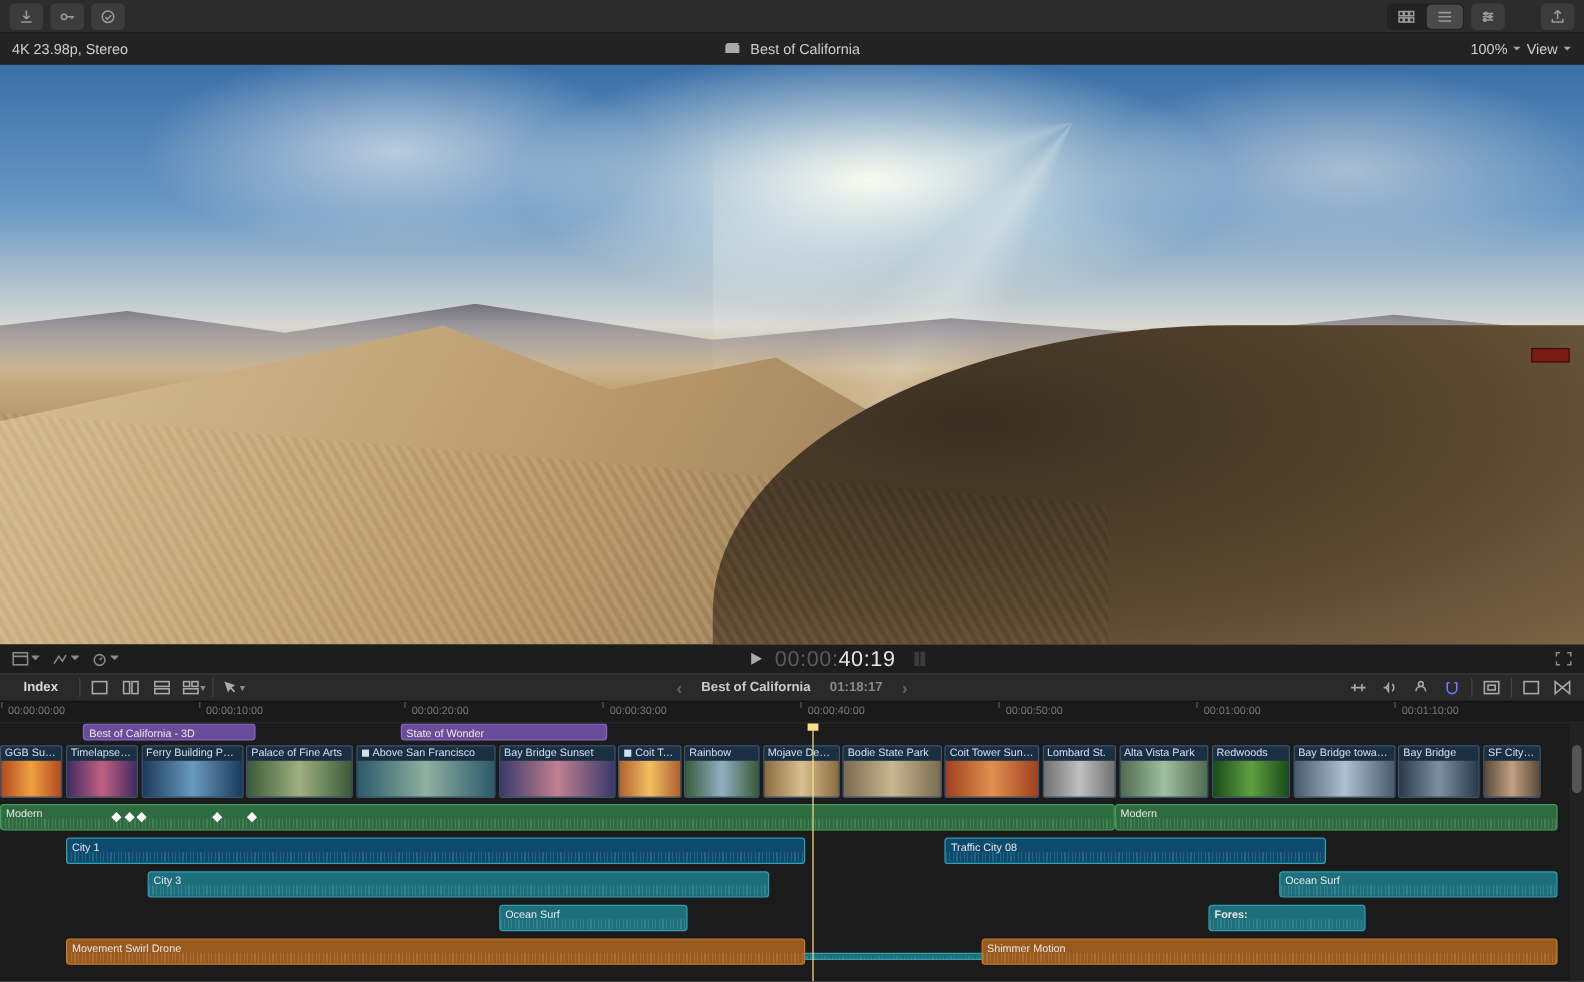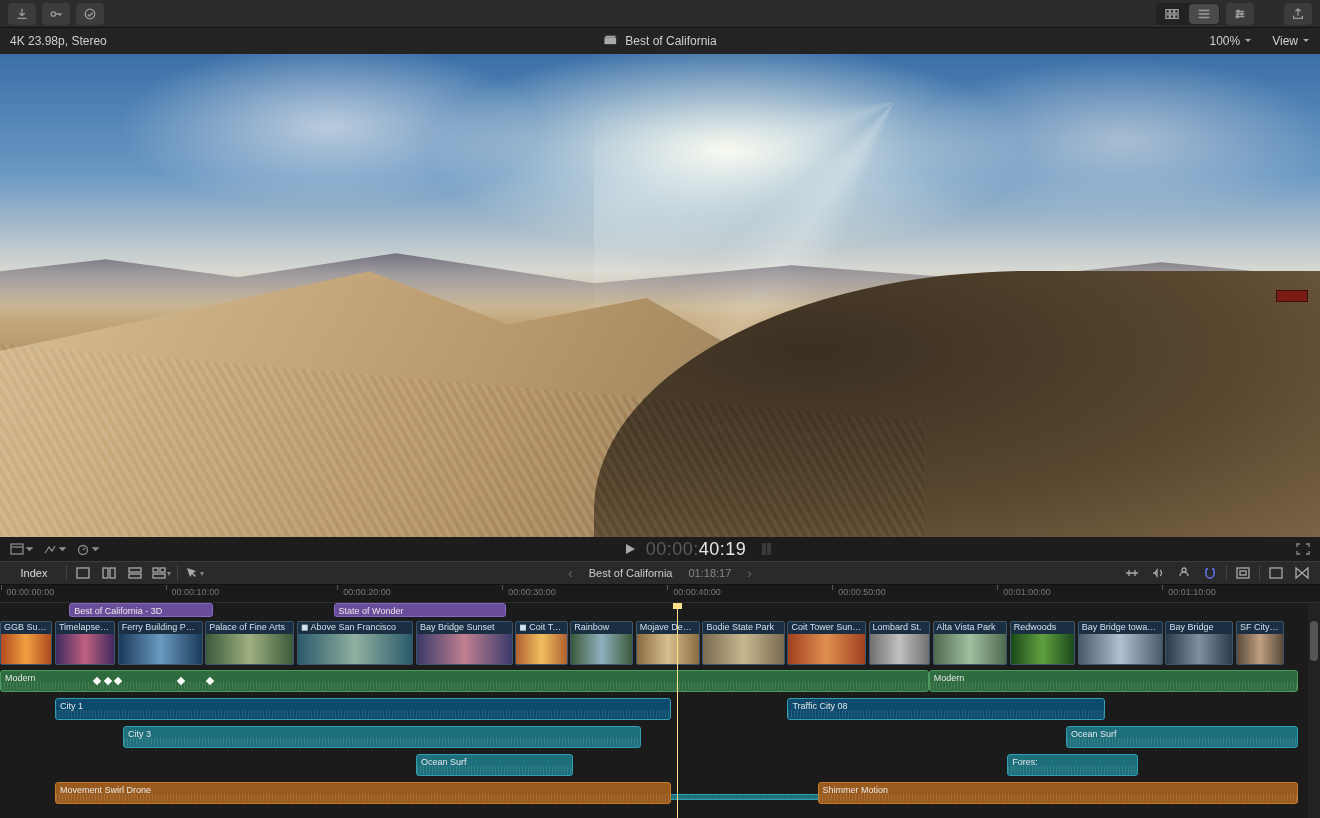--- a/index.html
+++ b/index.html
@@ -10,21 +10,21 @@
   .tb-btn svg{width:14px;height:14px;fill:none;stroke:#9a9a9a;stroke-width:1.5;}
   .top-toolbar .spacer{flex:1;}
   .tb-group{display:flex;gap:2px;background:#222;border-radius:4px;padding:1px;}
   .tb-group .tb-btn{background:transparent;width:30px;height:20px;}
   .tb-group .tb-btn.sel{background:#4a4a4a;}
   
   .info-bar{height:26px;background:#232323;display:flex;align-items:center;padding:0 10px;color:#d0d0d0;font-size:12px;}
   .info-bar .spacer{flex:1;}
   .info-bar .center{position:absolute;left:50%;transform:translateX(-50%);display:flex;align-items:center;gap:8px;}
   .info-bar .center svg{width:14px;height:10px;fill:#aaa;}
-  .info-bar .right{display:flex;align-items:center;gap:20px;}
+  .info-bar .right{display:flex;align-items:center;gap:4px;}
   .info-bar .dd{display:flex;align-items:center;gap:4px;}
   .info-bar .dd svg{width:8px;height:8px;fill:#aaa;}
   
   .viewer{height:483px;position:relative;overflow:hidden;background:linear-gradient(to bottom,#3a6fa7 0%, #6b99c4 25%, #d8d9d2 45%, #c4a87c 55%, #a4835c 70%, #7e6647 100%);}
   
   .sky-clouds{position:absolute;inset:0;background:
      radial-gradient(ellipse 500px 180px at 55% 20%, rgba(255,255,240,.95) 0%, rgba(255,255,240,0) 60%),
      radial-gradient(ellipse 300px 120px at 25% 15%, rgba(210,220,230,.8) 0%, rgba(210,220,230,0) 70%),
      radial-gradient(ellipse 300px 120px at 85% 18%, rgba(200,210,220,.7) 0%, rgba(200,210,220,0) 70%);}
   .sunrays{position:absolute;left:45%;top:10%;width:600px;height:400px;background:conic-gradient(from 200deg at 50% 0%, rgba(255,255,230,0) 0deg, rgba(255,255,230,.25) 15deg, rgba(255,255,230,0) 30deg, rgba(255,255,230,.2) 50deg, rgba(255,255,230,0) 70deg);mix-blend-mode:screen;}
@@ -213,21 +213,21 @@
   <span style="display:flex;gap:1px;align-items:flex-end;margin-left:6px;">
     <span style="width:4px;height:12px;background:#3a3a3a;"></span>
       <span style="width:4px;height:12px;background:#3a3a3a;"></span>
   </span>
   <div class="spacer"></div>
   <div class="mini"><svg viewBox="0 0 14 12">
         <path d="M1 4V1h3M13 4V1h-3M1 8v3h3M13 8v3h-3"></path>
       </svg></div>
 </div>
 
-<div class="tl-header" style="position:relative;">
+<div class="tl-header" style="position:relative;font-weight:bold;">
   <span class="idx">Index</span>
   <span class="sep"></span>
   <div class="ico">
       <svg viewBox="0 0 16 14">
         <rect x="2" y="2" width="12" height="10"></rect>
       </svg>
     </div>
   <div class="ico">
       <svg viewBox="0 0 16 14">
         <rect x="2" y="2" width="5" height="10"></rect>
@@ -406,21 +406,21 @@
       <div class="clip aclip" style="left: 4.2%; width: 47.1%;">City 1</div>
       <div class="clip aclip" style="left: 60.2%; width: 24.3%;">Traffic City 08</div>
     </div>
   <div class="lane lane-teal2" id="lane-teal2">
       <div class="clip aclip" style="left: 9.4%; width: 39.6%;">City 3</div>
       <div class="clip aclip" style="left: 81.5%; width: 17.7%;">Ocean Surf</div>
     </div>
   <div class="lane lane-teal3" id="lane-teal3">
       <div class="clip aclip" style="left: 31.8%; width: 12%;">Ocean Surf</div>
       <div class="clip aclip" style="left: 45.3%; width: 18.6%; margin-top: 40px;">Wind 2</div>
-      <div class="clip aclip" style="left: 77%; width: 10%;">Fores:</div>
+      <div class="clip aclip" style="left: 77%; width: 10%; font-weight: bold;">Fores:</div>
     </div>
   <div class="lane lane-orange" id="lane-orange">
       <div class="clip aclip" style="left: 4.2%; width: 47.1%;">Movement Swirl Drone</div>
       <div class="clip aclip" style="left: 62.5%; width: 36.7%;">Shimmer Motion</div>
     </div>
   <div class="vscroll">
       <div class="thumb"></div>
     </div>
 </div>
 

